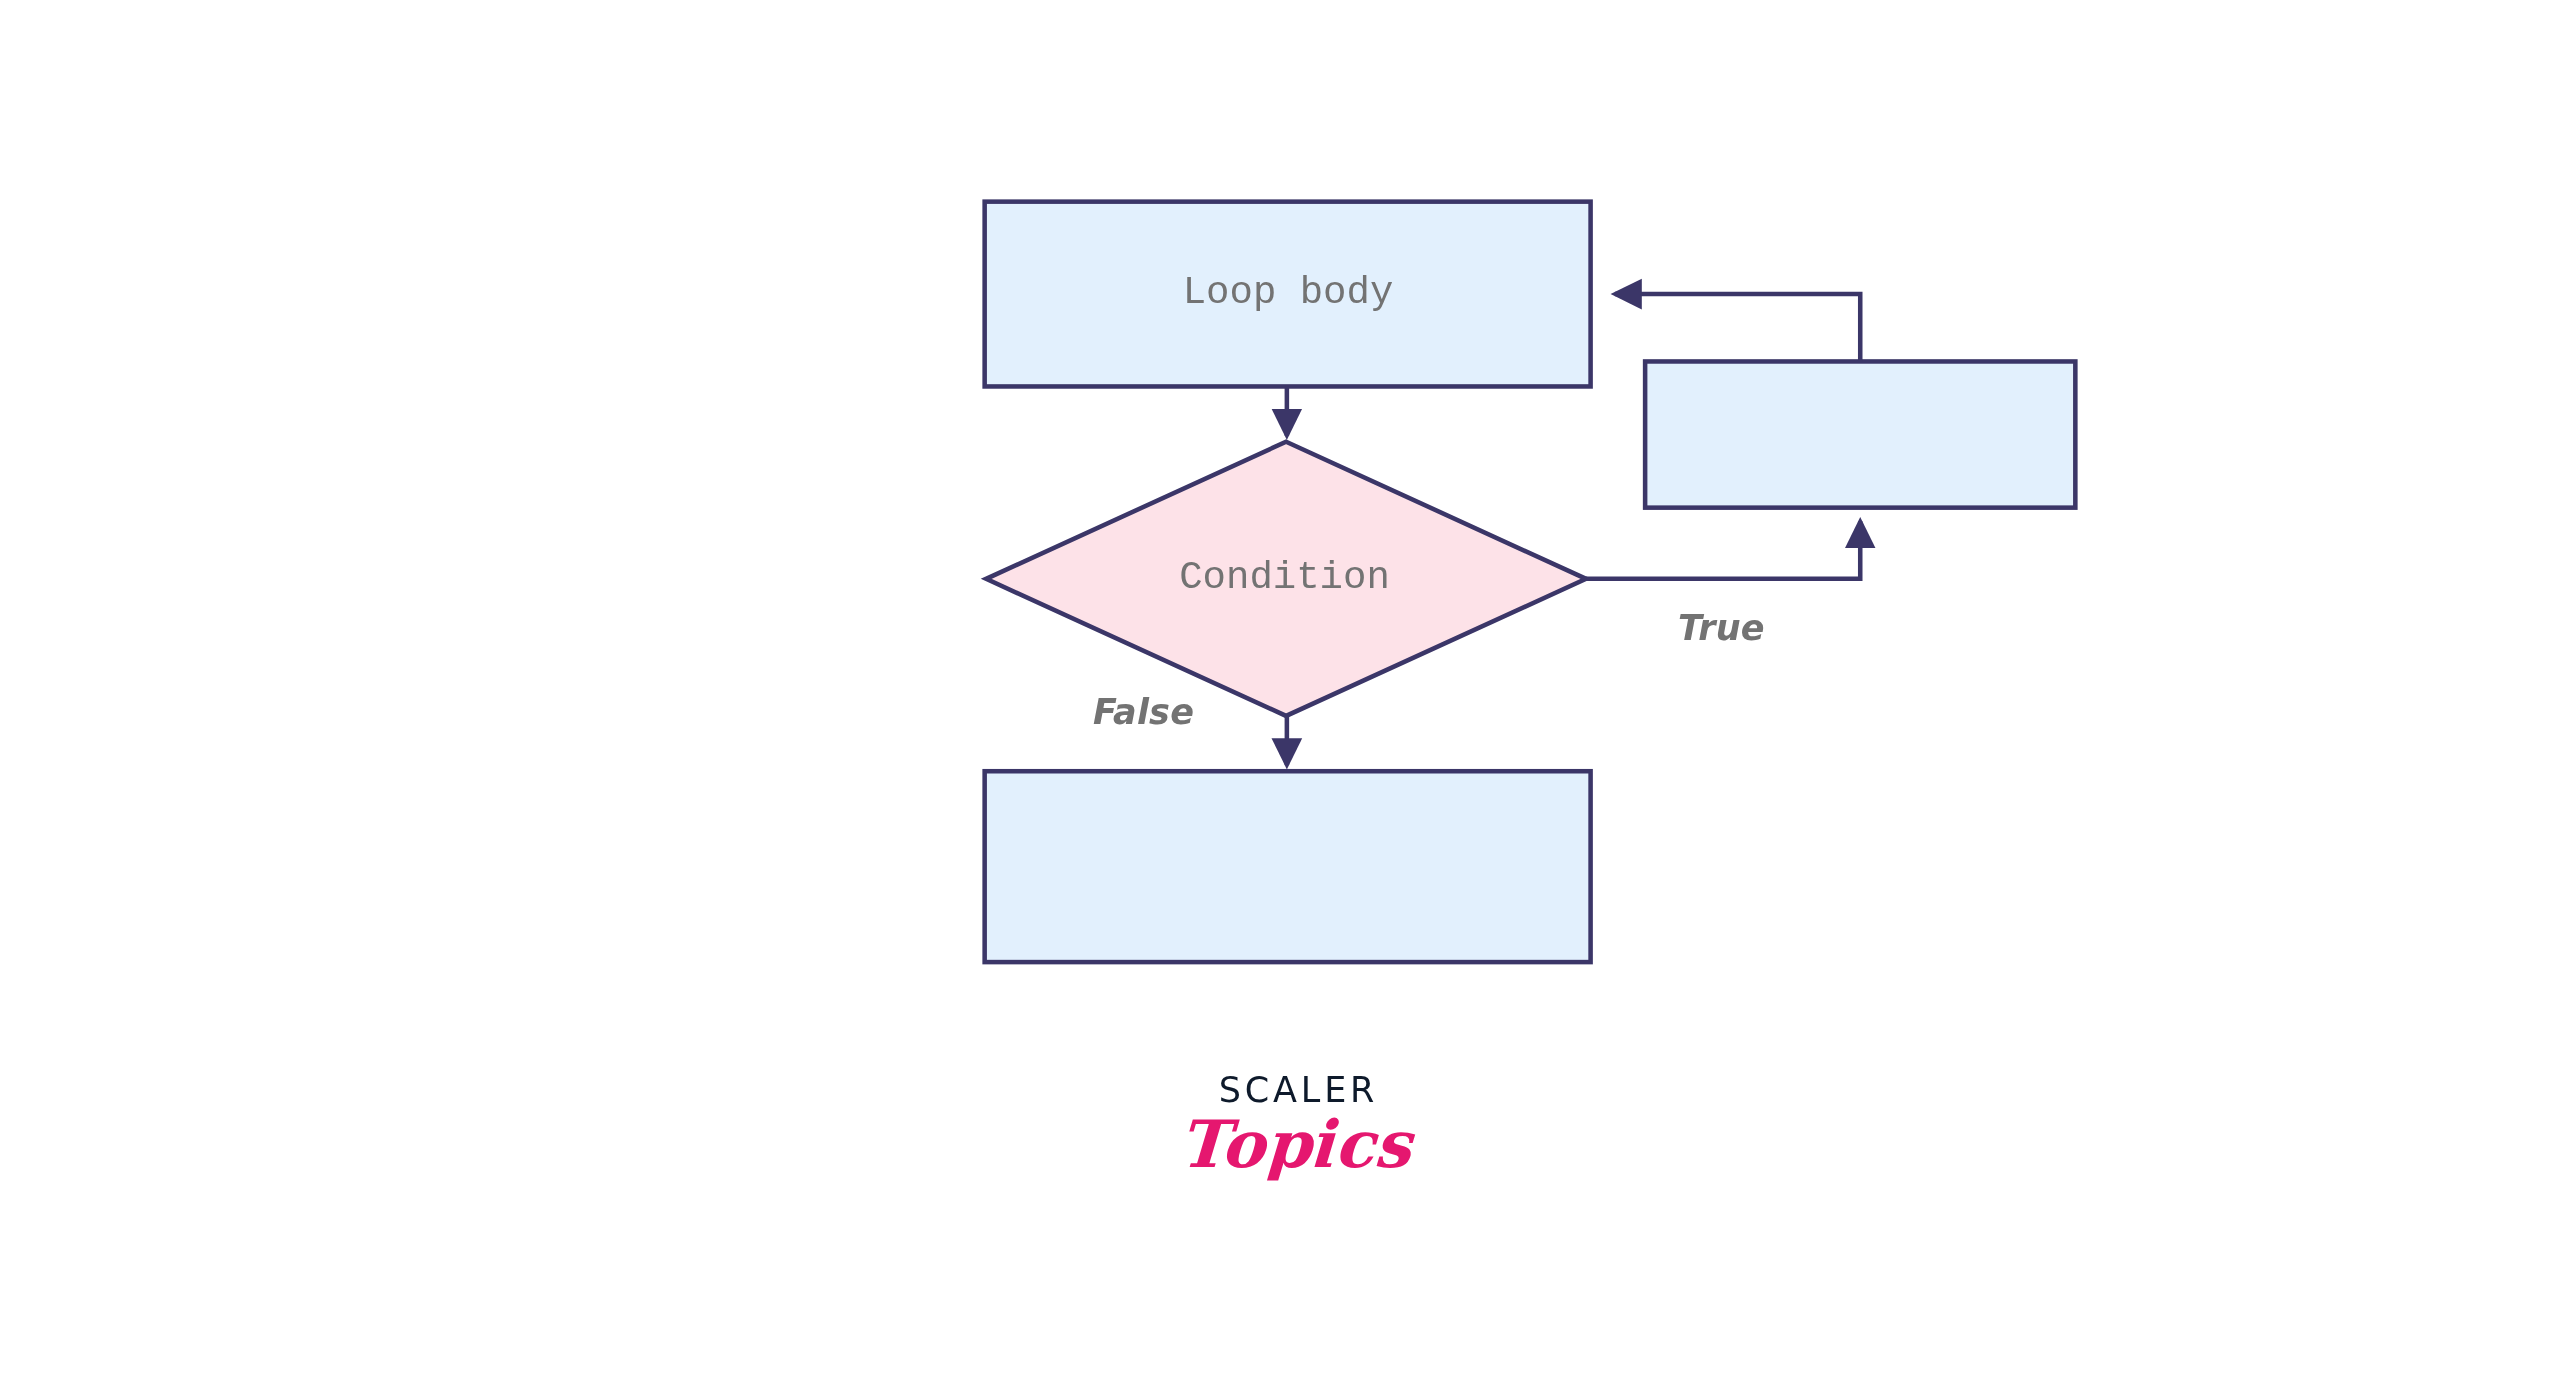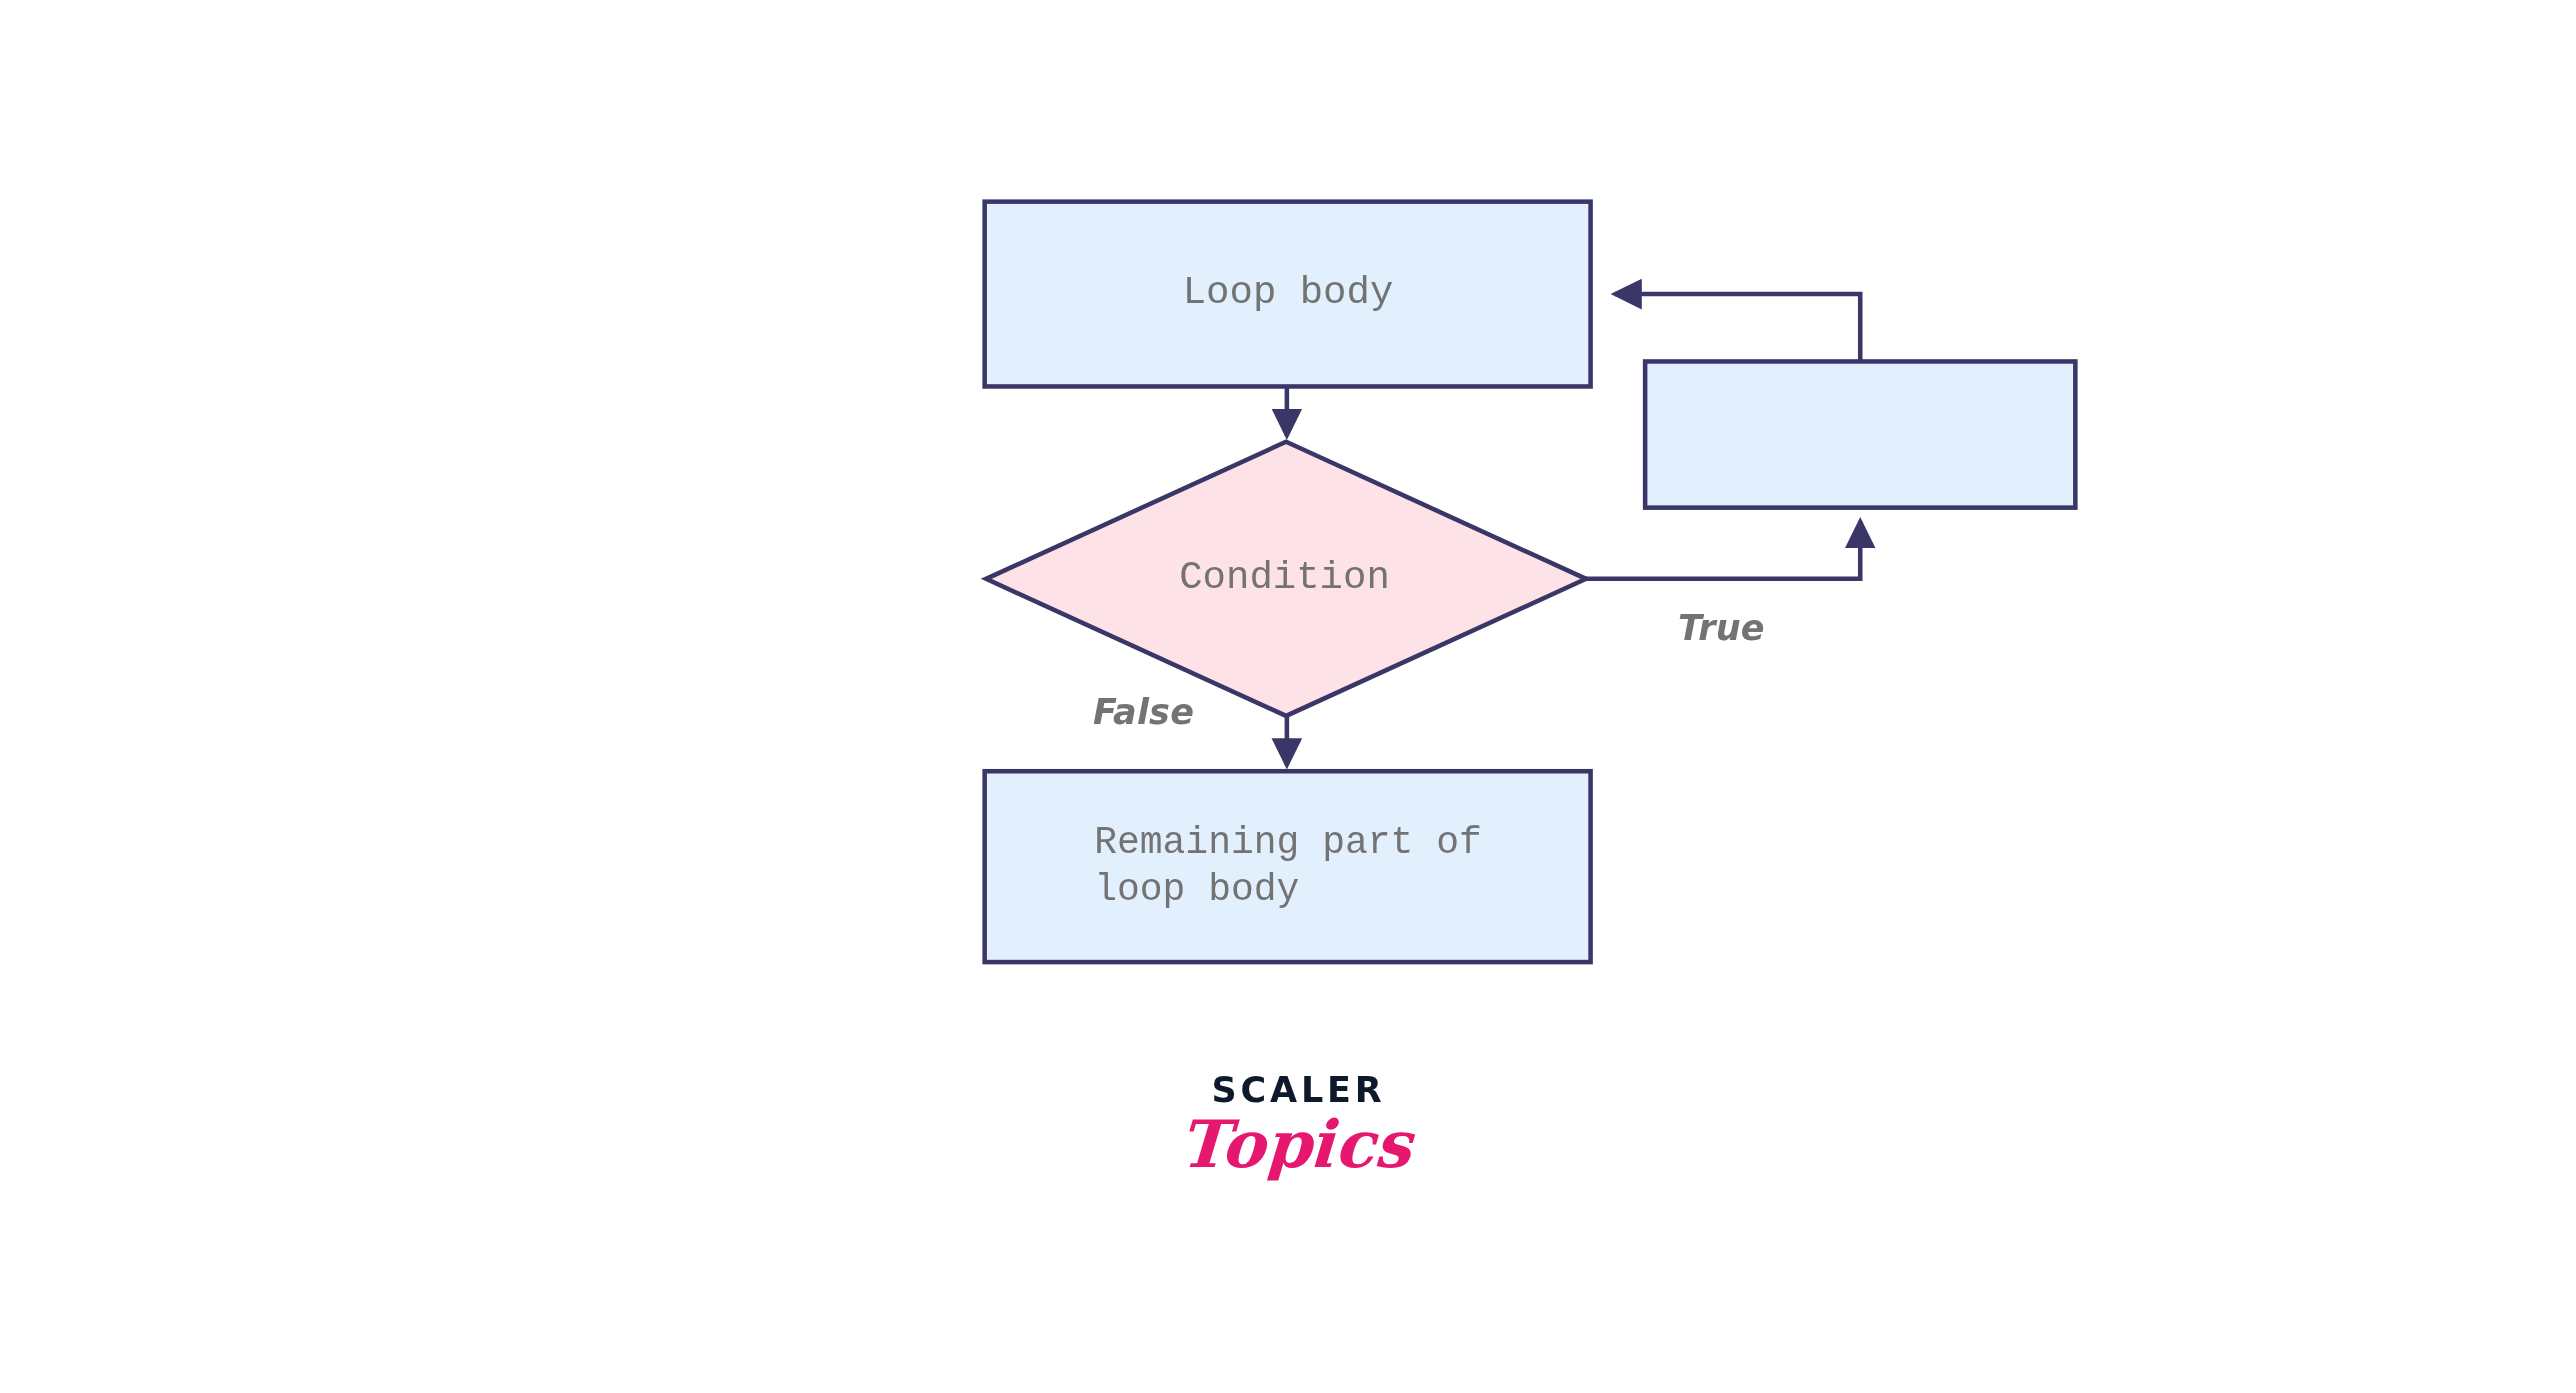--- a/index.html
+++ b/index.html
@@ -105,21 +105,21 @@
     position: absolute;
     left: 1185px;
     top: 1073px;
     width: 227px;
     height: 151px;
     text-align: center;
   }
 
   #brand-wordmark {
     font-family: "DejaVu Sans", sans-serif;
-    font-weight: 700;
+    font-weight: 400;
     font-size: 35px;
     letter-spacing: 3.8px;
     color: #0e1a2b;
     line-height: 1;
     display: block;
   }
 
   #brand-script {
     display: block;
     margin-top: 1.5px;
@@ -159,22 +159,20 @@
     <path d="M 2456 477 L 2456 388 L 2132 388" fill="none" stroke="#3b3668" stroke-width="6" marker-end="url(#arrow-head)"></path>
 
     <path d="M 1699 945 L 1699 1010" fill="none" stroke="#3b3668" stroke-width="6" marker-end="url(#arrow-head)"></path>
   </svg>
 
   <div class="node-label" id="label-loop-body">Loop body</div>
 
 
   <div class="node-label" id="label-condition">Condition</div>
 
-  <div class="node-label" id="label-remaining">Remaining part of
-loop body</div>
 
   <div class="edge-label" id="label-true">True</div>
 
   <div class="edge-label" id="label-false">False</div>
 
   <div id="brand-logo">
     <span id="brand-wordmark">SCALER</span>
     <span id="brand-script">Topics</span>
   </div>
 

